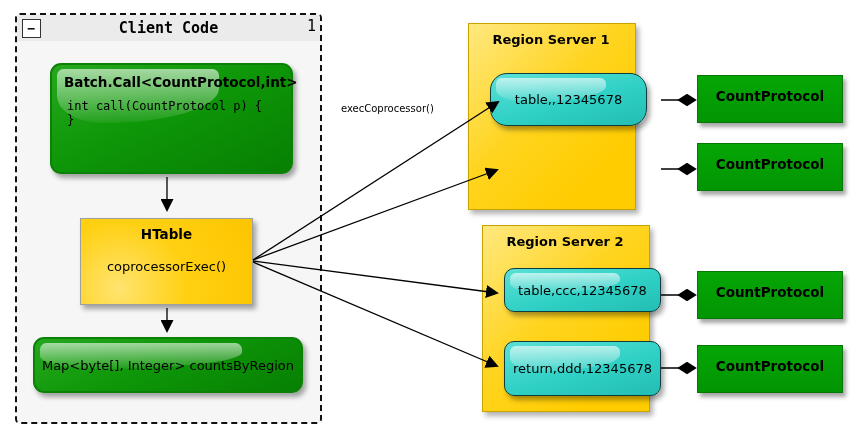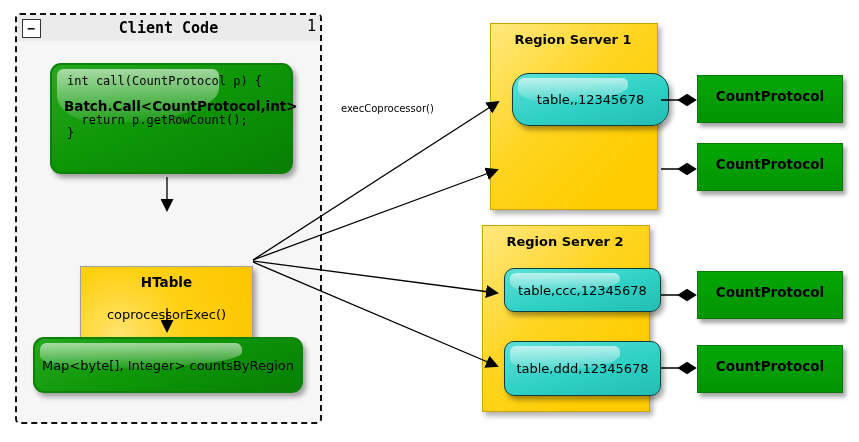--- a/index.html
+++ b/index.html
@@ -56,21 +56,20 @@
     content:"";position:absolute;left:5px;top:4px;right:26%;height:48%;
     background:linear-gradient(180deg,rgba(255,255,255,.62),rgba(255,255,255,.08));
     border-radius:8px 8px 100% 40% / 8px 8px 90% 70%;
   }
 
   
   .yellow-node{
     background:radial-gradient(circle at 22% 82%,#ffe470 0%,#ffd012 45%,#fdc500 100%);
     border:1px solid #9f9f9f;
     box-shadow:3px 4px 5px rgba(0,0,0,.35);
-    margin-top:48px;
   }
   .rs-bg{
     position:absolute;left:0;top:0;width:166px;height:185px;
     background:linear-gradient(135deg,#ffe87f 0%,#ffd41e 45%,#ffcc00 80%);
     border:1px solid #c9a300;
     box-shadow:3px 4px 5px rgba(0,0,0,.30);
   }
 
   
   .cp-node{
@@ -100,54 +99,53 @@
 <div class="stage">
 
   <div class="frame">
     <div class="frame-titlebar">
       <div class="collapse-btn">−</div>
       <div class="frame-title">Client Code</div>
       <div class="frame-badge">1</div>
     </div>
 
     <div class="node glossy-green" style="left:33px;top:48px;width:243px;height:111px;">
+      <div class="node-text b t135" style="padding:9px 0 0 12px;">Batch.Call&lt;CountProtocol,int&gt;</div>
       <div class="node-text code" style="padding:10px 0 0 15px;">int call(CountProtocol p) {</div>
-      <div class="node-text b t135" style="padding:9px 0 0 12px;">Batch.Call&lt;CountProtocol,int&gt;</div>
-      <div class="node-text code" style="padding:0 0 0 15px;">  return p.getRowCount();</div>
       <div class="node-text code" style="padding:0 0 0 15px;">}</div>
     </div>
 
     <div class="node yellow-node" style="left:63px;top:203px;width:173px;height:87px;">
       <div class="node-text b t135" style="text-align:center;padding-top:7px;">HTable</div>
       <div class="node-text t13" style="text-align:center;padding-top:17px;">coprocessorExec()</div>
     </div>
 
     <div class="node glossy-green gloss-wide" style="left:16px;top:322px;width:270px;height:56px;display:flex;align-items:center;justify-content:center;">
       <div class="node-text t13">Map&lt;byte[], Integer&gt; countsByRegion</div>
     </div>
   </div>
 
   <div class="edge-label">execCoprocessor()</div>
 
-  <div class="node" style="left:490px;top:23px;width:180px;height:207px;">
+  <div class="node" style="left:468px;top:23px;width:180px;height:207px;">
     <div class="rs-bg"></div>
     <div class="rs-title" style="width:166px;">Region Server 1</div>
     <div class="node glossy-cyan" style="left:22px;top:50px;width:157px;height:53px;border-radius:17px;">
       <span class="node-text t13">table,,12345678</span>
     </div>
   </div>
 
   <div class="node" style="left:482px;top:225px;width:180px;height:185px;">
     <div class="rs-bg"></div>
     <div class="rs-title" style="width:166px;">Region Server 2</div>
     <div class="node glossy-cyan" style="left:22px;top:43px;width:157px;height:44px;text-align:center;">
       <span class="node-text t13">table,ccc,12345678</span>
     </div>
     <div class="node glossy-cyan" style="left:22px;top:116px;width:157px;height:55px;">
-      <span class="node-text t13">table,ddd,12345678</span>
+      <span class="node-text t13">return,ddd,12345678</span>
     </div>
   </div>
 
   <div class="node cp-node" style="left:697px;top:75px;width:146px;height:48px;">
     <span class="node-text b t135">CountProtocol</span>
   </div>
   <div class="node cp-node" style="left:697px;top:143px;width:146px;height:48px;">
     <span class="node-text b t135">CountProtocol</span>
   </div>
   <div class="node cp-node" style="left:697px;top:271px;width:146px;height:48px;">

